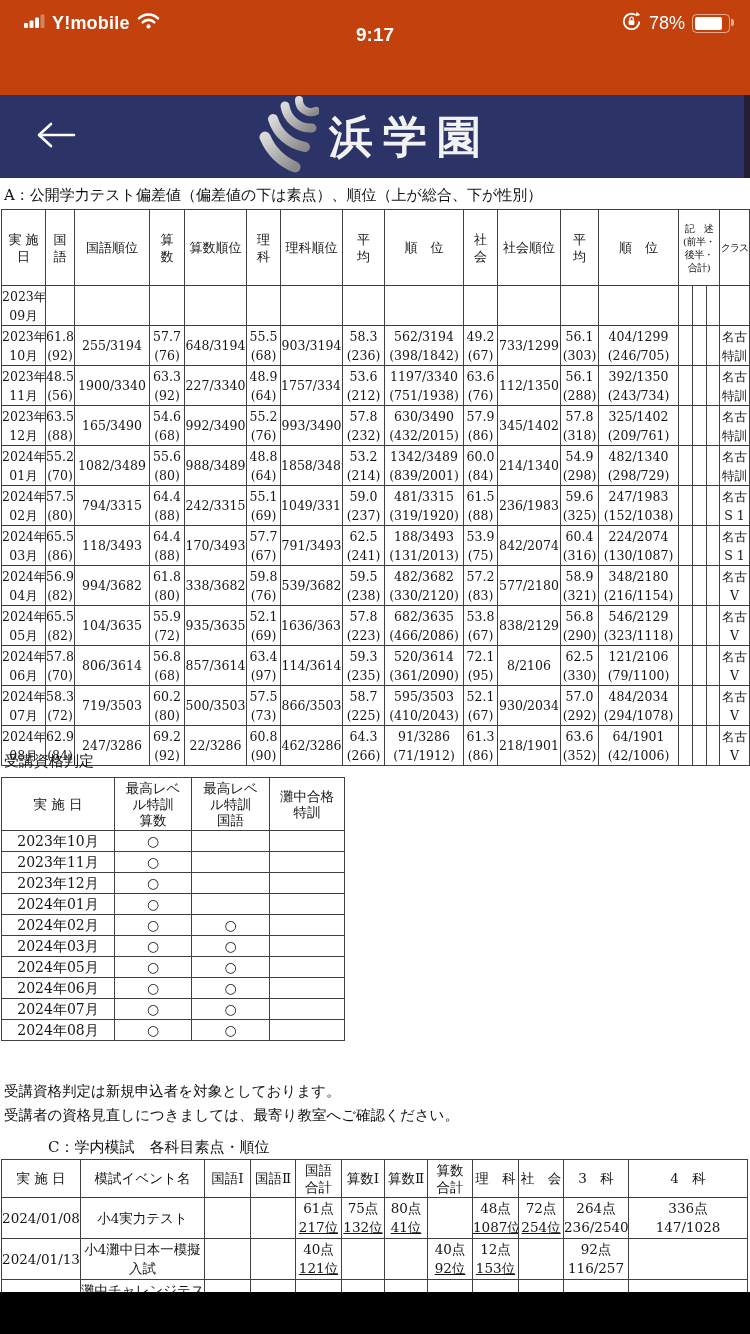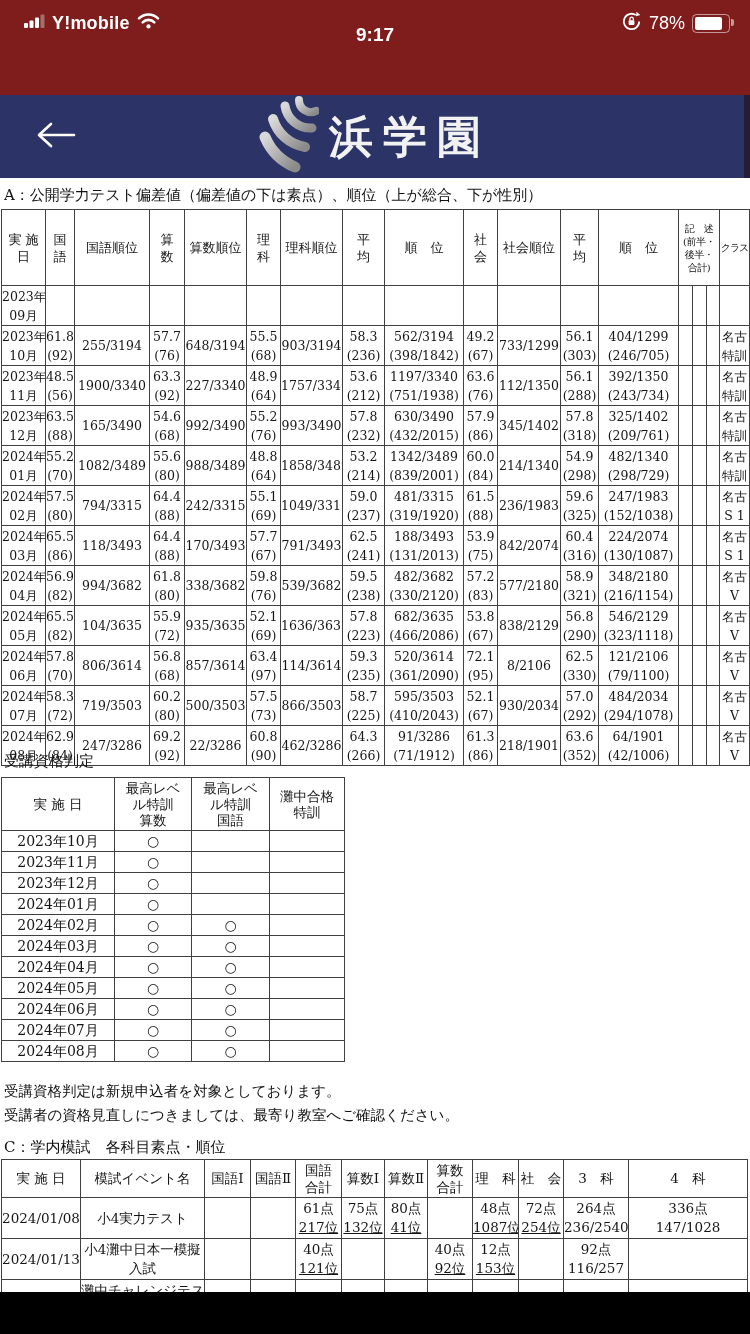--- a/index.html
+++ b/index.html
@@ -1,19 +1,19 @@
 <!DOCTYPE html>
 <html><head>
 <meta charset="utf-8">
 <style>
   html,body{margin:0;padding:0;background:#666;}
   .screen{position:relative;width:750px;height:1334px;background:#ffffff;overflow:hidden;
           font-family:"DejaVu Serif","Liberation Serif",serif;color:#151515;}
   
-  .top-black{position:absolute;left:0;top:0;width:750px;height:95px;background:#7f1d1d;}
+  .top-black{position:absolute;left:0;top:0;width:750px;height:95px;background:#c2410c;}
   .status-row{position:absolute;left:0;top:0;width:750px;height:46px;display:flex;align-items:center;
               font-family:"Liberation Sans","DejaVu Sans",sans-serif;color:#fff;}
   .sb-left{display:flex;align-items:center;gap:7px;margin-left:24px;}
   .carrier{font-size:18px;font-weight:600;letter-spacing:.2px;}
   .sb-center{position:absolute;left:0;right:0;text-align:center;font-size:19px;font-weight:600;margin-top:24px;}
   .sb-right{margin-left:auto;display:flex;align-items:center;gap:7px;margin-right:20px;}
   .pct{font-size:18px;font-weight:500;}
   .battery{position:relative;width:36px;height:17px;border:1.5px solid rgba(255,255,255,.55);border-radius:4.5px;}
   .battery .fill{position:absolute;left:2px;top:2px;bottom:2px;width:76%;background:#fff;border-radius:2px;}
   .battery .nub{position:absolute;right:-5px;top:4px;width:3px;height:7px;background:rgba(255,255,255,.55);border-radius:0 2px 2px 0;}
@@ -1072,34 +1072,20 @@
           </td>
           <td>
             <div>○</div>
           </td>
           <td>
             <div></div>
           </td>
         </tr>
         <tr>
           <td>
-            <div>2024年04月</div>
-          </td>
-          <td>
-            <div>○</div>
-          </td>
-          <td>
-            <div>○</div>
-          </td>
-          <td>
-            <div></div>
-          </td>
-        </tr>
-        <tr>
-          <td>
             <div>2024年05月</div>
           </td>
           <td>
             <div>○</div>
           </td>
           <td>
             <div>○</div>
           </td>
           <td>
             <div></div>
@@ -1145,21 +1131,21 @@
           </td>
           <td>
             <div></div>
           </td>
         </tr>
       </tbody>
     </table>
   <div class="abs note" style="top:1082px;">受講資格判定は新規申込者を対象としております。</div>
   <div class="abs note" style="top:1106px;">受講者の資格見直しにつきましては、最寄り教室へご確認ください。</div>
 
-  <div class="abs sec-title" style="top:1138px;">C：学内模試　各科目素点・順位</div>
+  <div class="abs sec-title" style="top:1138px;margin-left:44px;">C：学内模試　各科目素点・順位</div>
   <table id="table-c">
       <colgroup>
         <col style="width: 79px;">
         <col style="width: 124px;">
         <col style="width: 46px;">
         <col style="width: 45px;">
         <col style="width: 46px;">
         <col style="width: 43px;">
         <col style="width: 43px;">
         <col style="width: 45px;">

